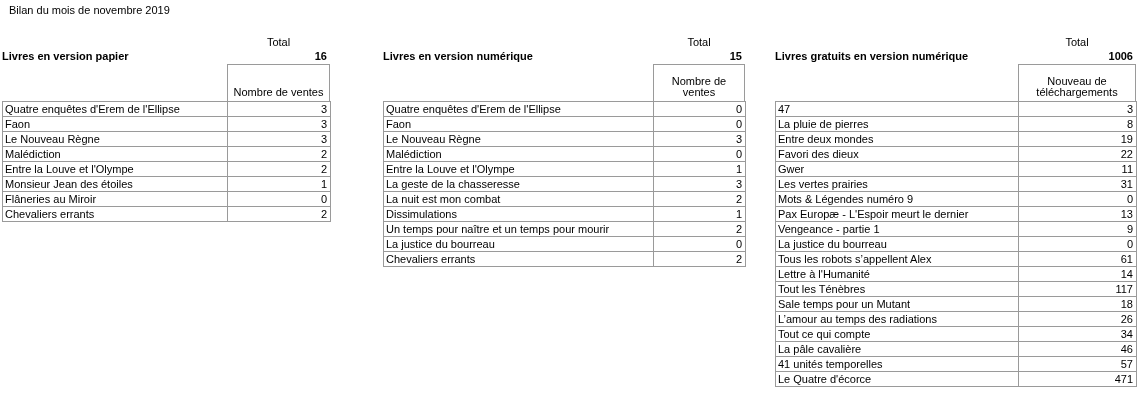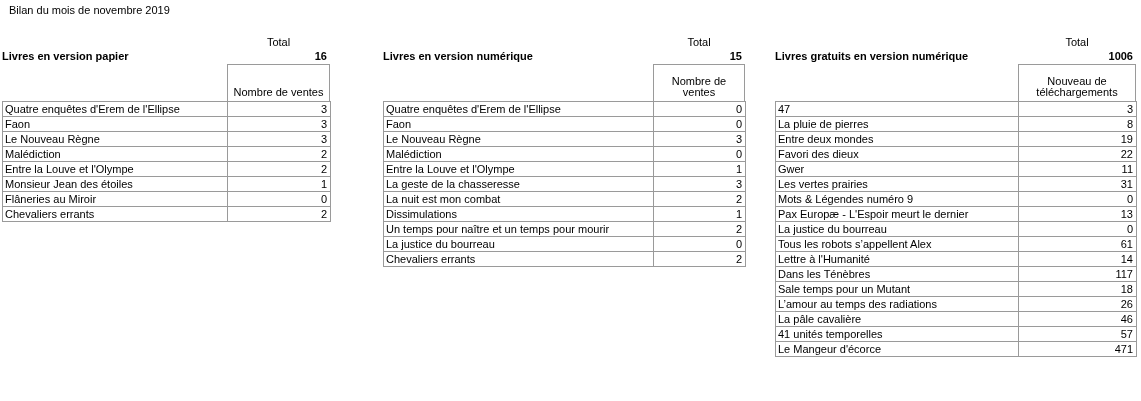--- a/index.html
+++ b/index.html
@@ -229,51 +229,59 @@
           </tr>
           <tr>
             <td class="cell-title">Mots &amp; Légendes numéro 9</td>
             <td class="cell-value">0</td>
           </tr>
           <tr>
             <td class="cell-title">Pax Europæ - L'Espoir meurt le dernier</td>
             <td class="cell-value">13</td>
           </tr>
           <tr>
+            <td class="cell-title">Vengeance - partie 1</td>
+            <td class="cell-value">9</td>
+          </tr>
+          <tr>
             <td class="cell-title">La justice du bourreau</td>
             <td class="cell-value">0</td>
           </tr>
           <tr>
             <td class="cell-title">Tous les robots s’appellent Alex</td>
             <td class="cell-value">61</td>
           </tr>
           <tr>
             <td class="cell-title">Lettre à l'Humanité</td>
             <td class="cell-value">14</td>
           </tr>
           <tr>
-            <td class="cell-title">Dans les Ténèbres</td>
+            <td class="cell-title">Tout les Ténèbres</td>
             <td class="cell-value">117</td>
           </tr>
           <tr>
             <td class="cell-title">Sale temps pour un Mutant</td>
             <td class="cell-value">18</td>
           </tr>
           <tr>
             <td class="cell-title">L’amour au temps des radiations</td>
             <td class="cell-value">26</td>
           </tr>
           <tr>
+            <td class="cell-title">Tout ce qui compte</td>
+            <td class="cell-value">34</td>
+          </tr>
+          <tr>
             <td class="cell-title">La pâle cavalière</td>
             <td class="cell-value">46</td>
           </tr>
           <tr>
             <td class="cell-title">41 unités temporelles</td>
             <td class="cell-value">57</td>
           </tr>
           <tr>
-            <td class="cell-title">Le Mangeur d'écorce</td>
+            <td class="cell-title">Le Quatre d'écorce</td>
             <td class="cell-value">471</td>
           </tr>
         </tbody>
     </table>
   </section>
 </div>
 
 </body></html>

